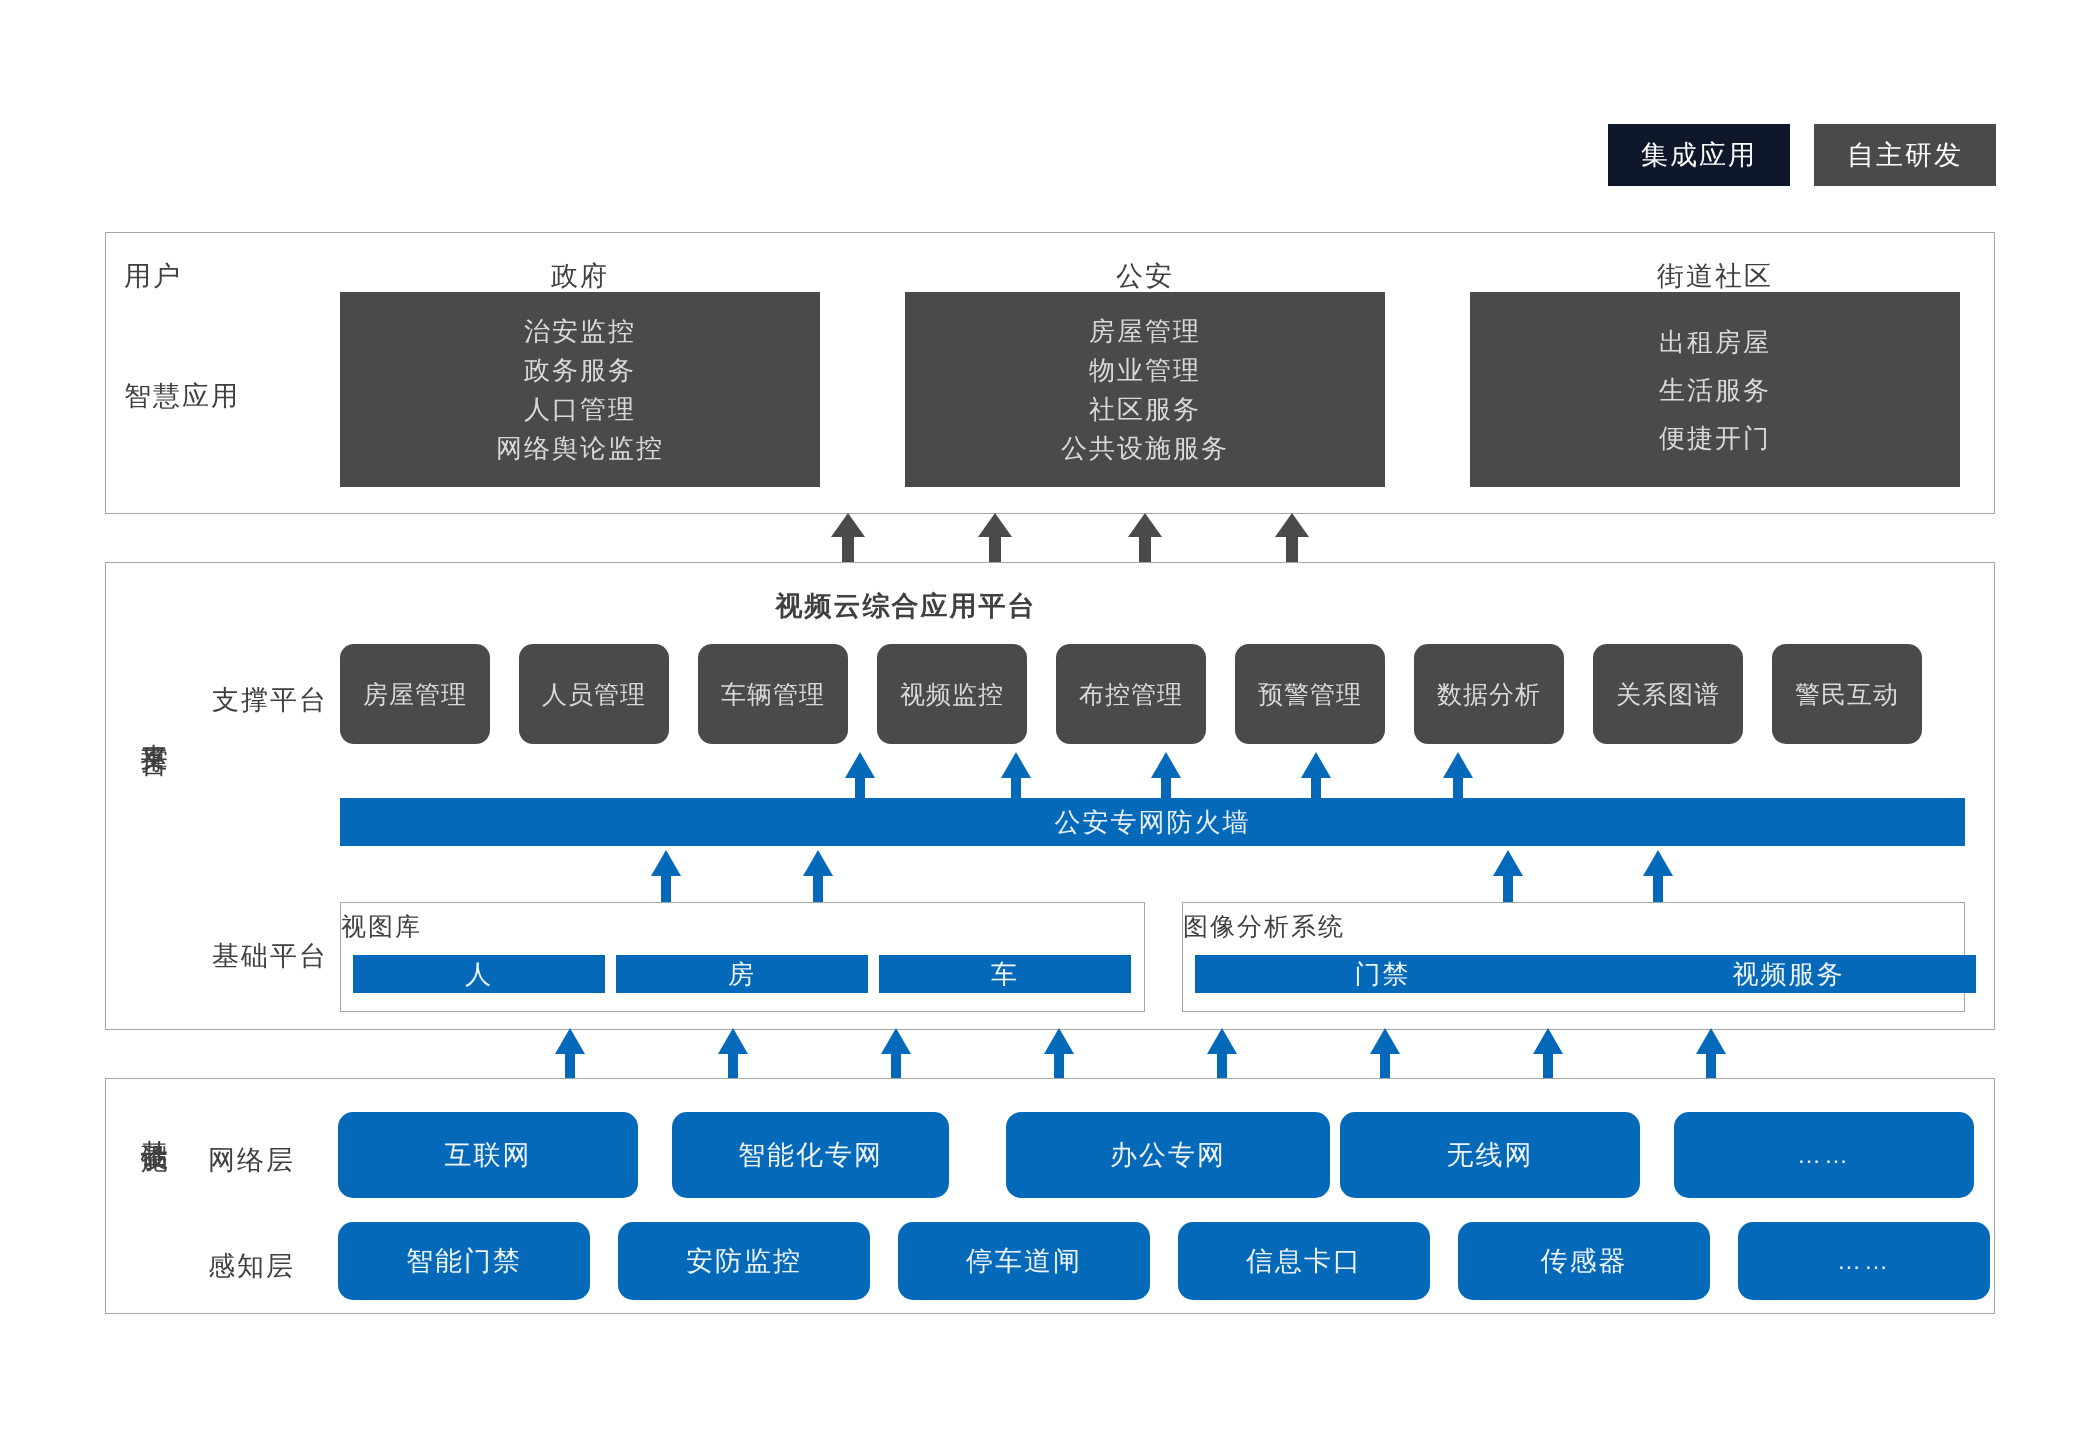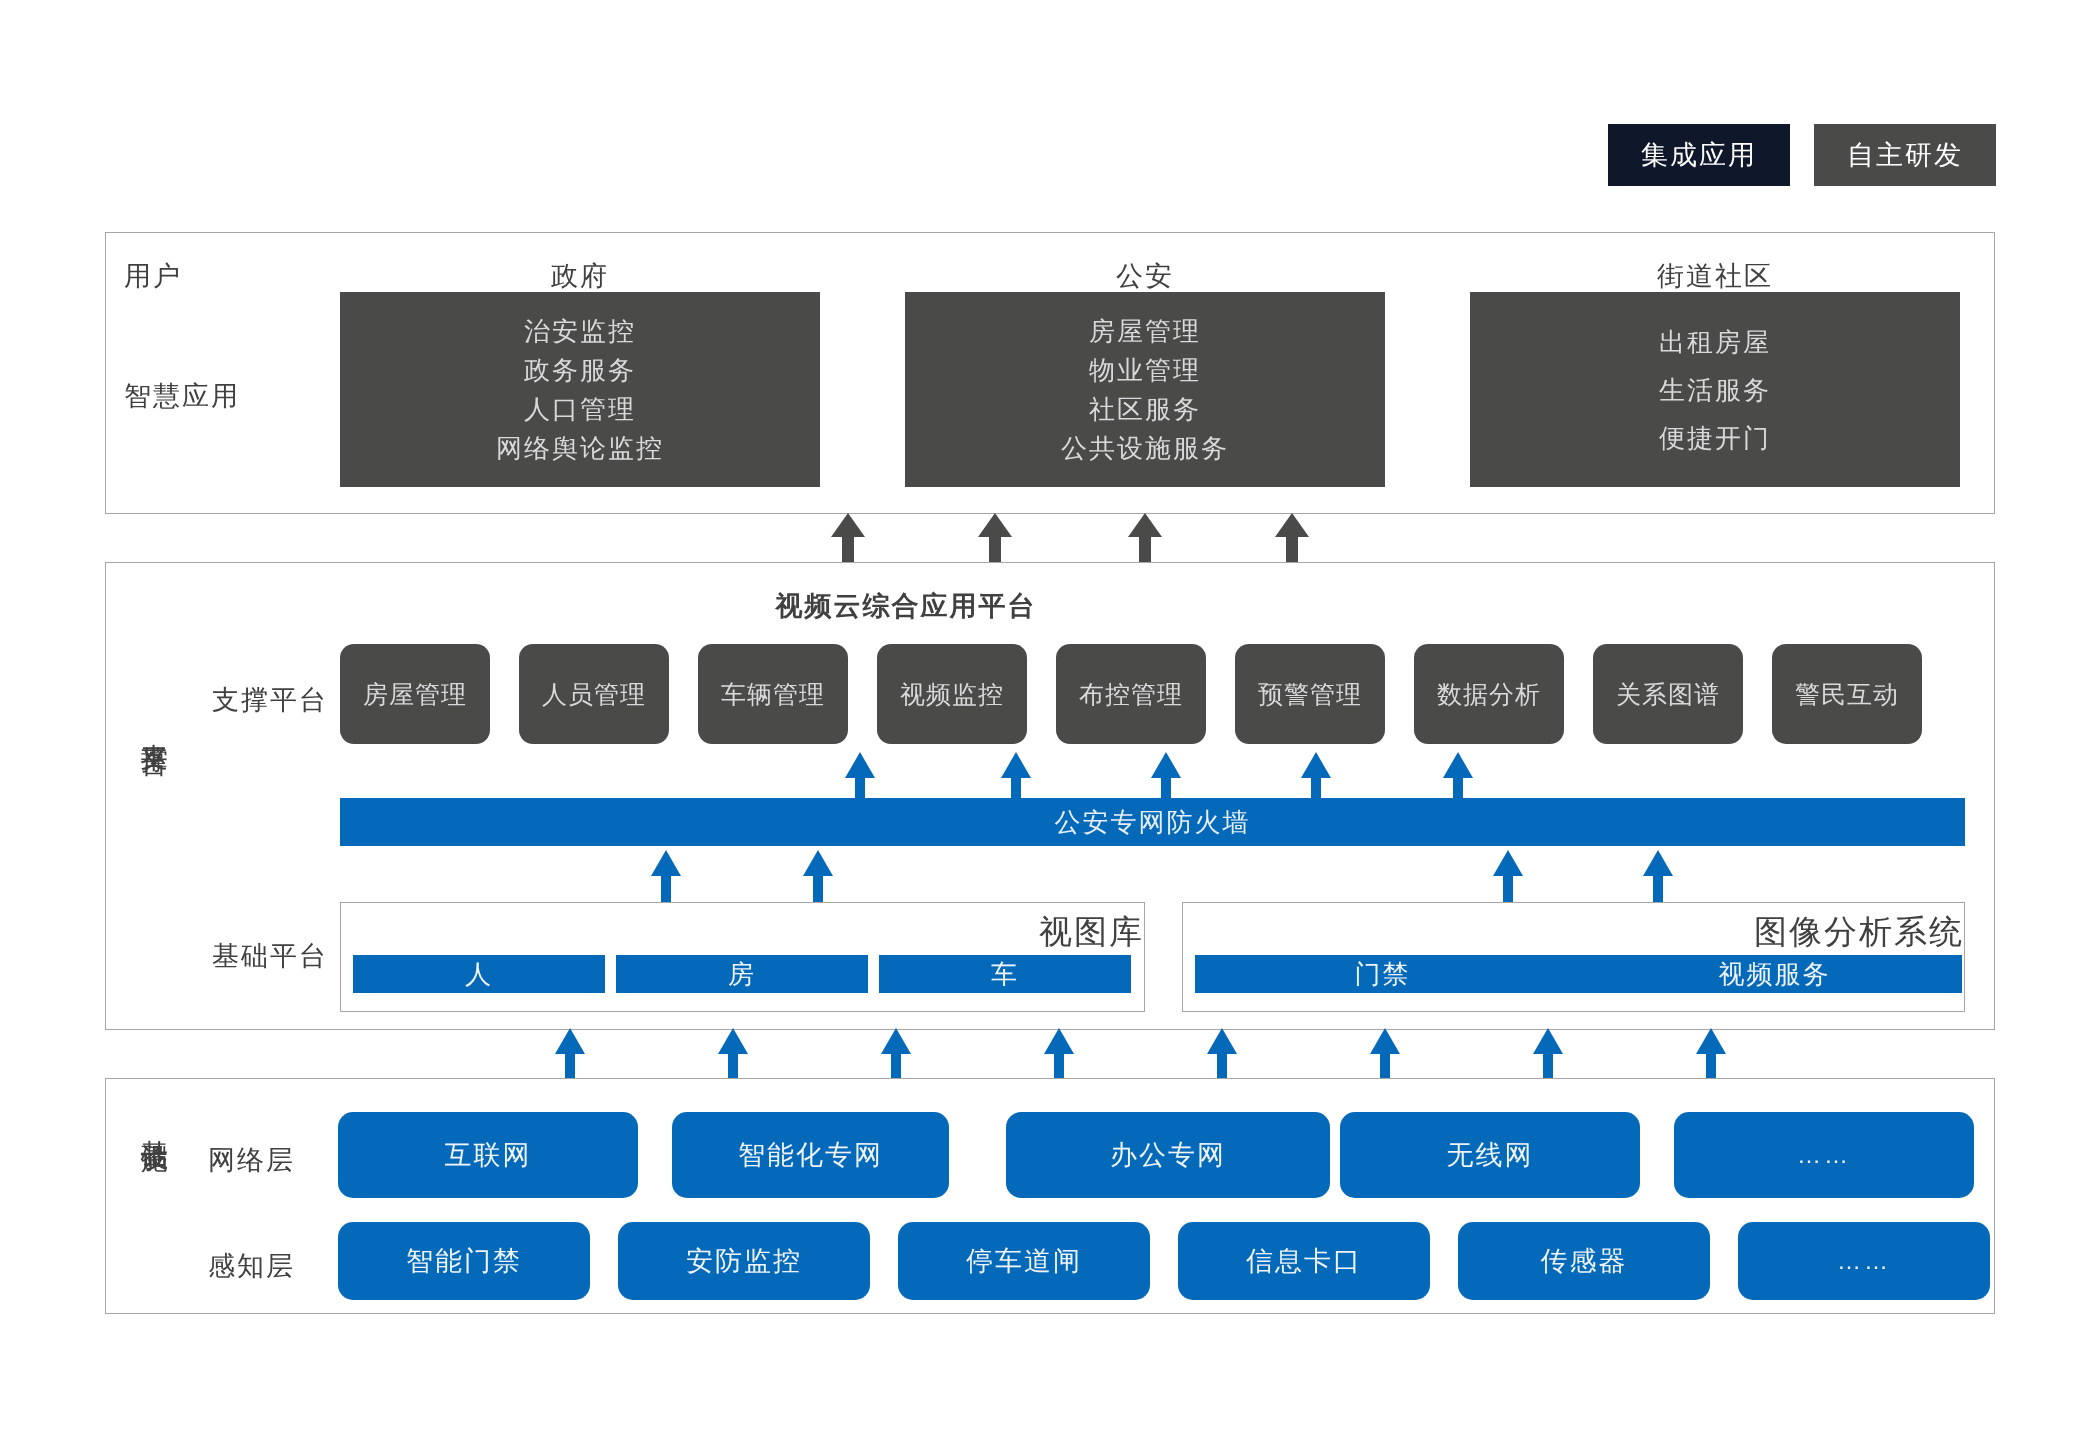--- a/index.html
+++ b/index.html
@@ -38,22 +38,22 @@
 
   
   #firewall{position:absolute;left:340px;top:798px;width:1625px;height:48px;background:#0569ba;
             color:#e6eef6;display:flex;align-items:center;justify-content:center;
             font-size:26px;letter-spacing:2px;}
 
   
   .basegrp{position:absolute;border:1.6px solid #a6a6a6;background:#ffffff;box-sizing:border-box;}
   #grp-viewlib{left:340px;top:902px;width:805px;height:110px;}
   #grp-imgsys{left:1182px;top:902px;width:783px;height:110px;}
-  .basegrp-title{position:absolute;left:0;right:0;top:7px;text-align:right;
-                 font-size:33px;color:#404040;letter-spacing:2px;}
+  .basegrp-title{position:absolute;left:0;right:0;top:7px;text-align:left;
+                 font-size:25px;color:#404040;letter-spacing:2px;}
   .bluebar{position:absolute;background:#0569ba;color:#eef4fa;display:flex;align-items:center;
            justify-content:center;font-size:26px;letter-spacing:2px;height:38px;top:52px;}
 
   
   .tile{position:absolute;background:#0569ba;color:#eef4fa;display:flex;align-items:center;
         justify-content:center;font-size:27px;letter-spacing:2px;border-radius:15px;}
   .tile.net{height:86px;top:1112px;}
   .tile.sense{height:78px;top:1222px;}
   .dots{letter-spacing:3px;font-size:24px;}
 
@@ -217,21 +217,21 @@
   <div class="bluebar" style="left:538px;width:252px;">
     <span>车</span>
     </div>
 </div>
 
 <div class="basegrp" id="grp-imgsys">
   <div class="basegrp-title">图像分析系统</div>
   <div class="bluebar" style="left:12px;width:375px;">
     <span>门禁</span>
     </div>
-  <div class="bluebar" style="left:372px;width:375px;padding-left:32px;">
+  <div class="bluebar" style="left:386px;width:375px;padding-left:32px;">
     <span>视频服务</span>
     </div>
 </div>
 
 <div class="arrow blue" style="left:552px;top:1028px;width:36px;height:50px;">
   <div class="head"></div>
     <div class="shaft" style="top:23px;height:27px;"></div>
   </div>
 <div class="arrow blue" style="left:715px;top:1028px;width:36px;height:50px;">
   <div class="head"></div>

